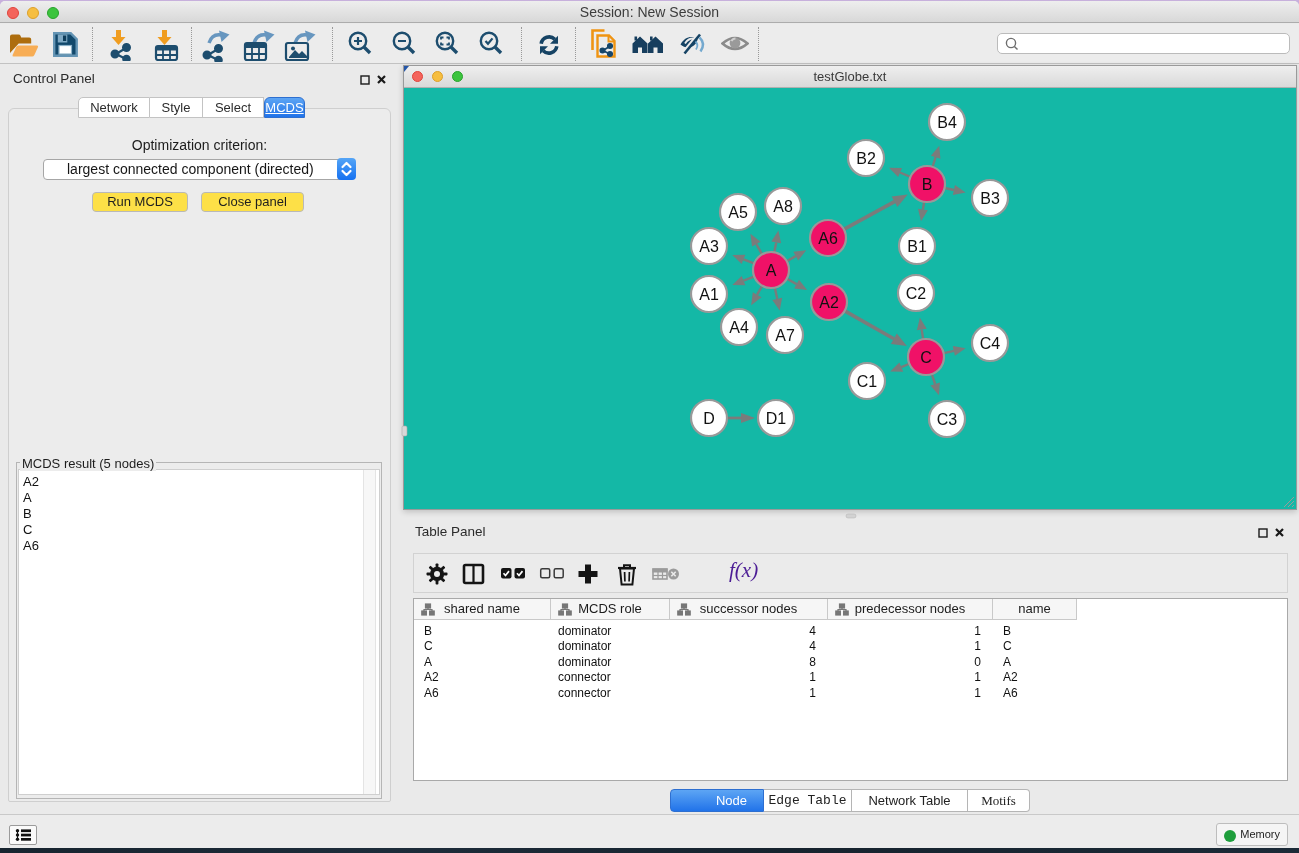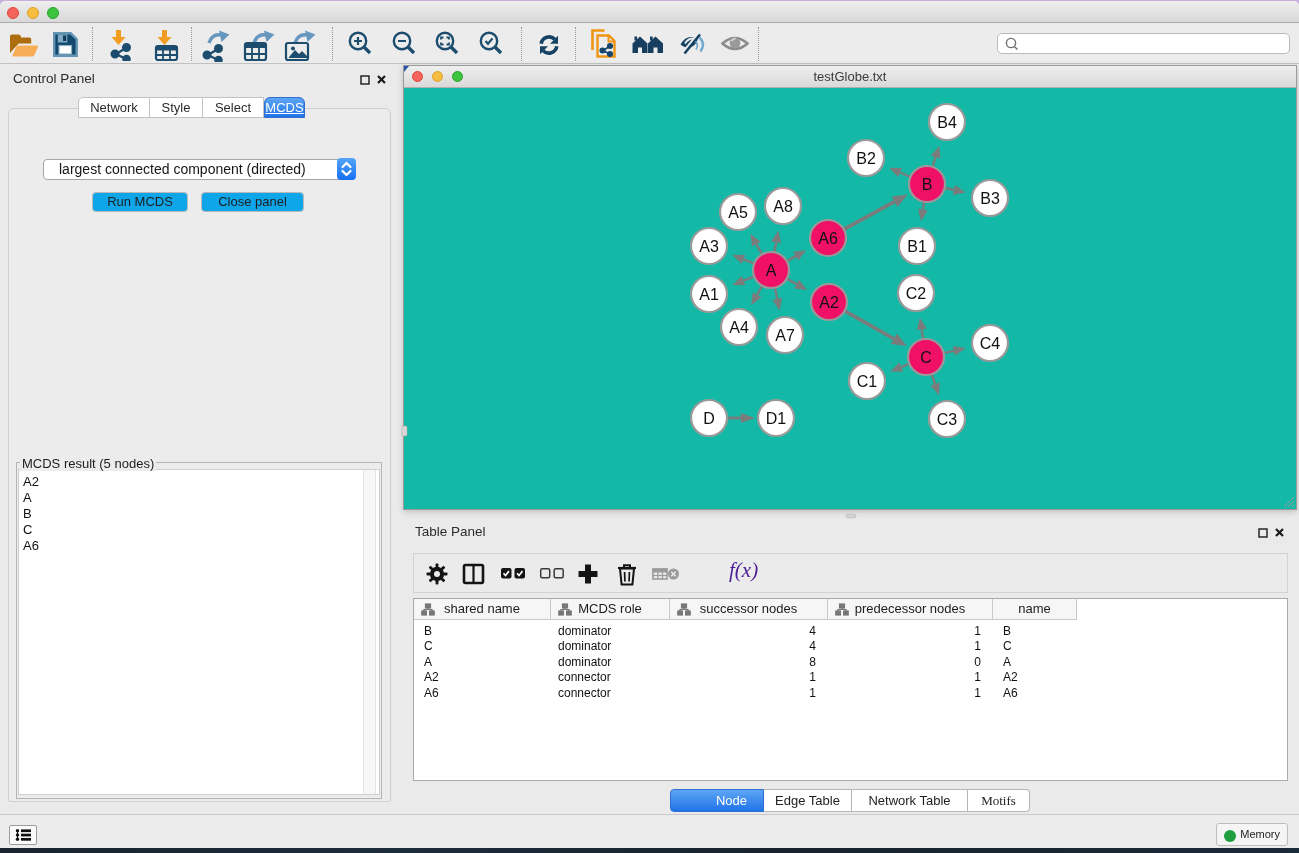--- a/index.html
+++ b/index.html
@@ -12,23 +12,23 @@
 #titletext { position:absolute; top:2.5px; left:0; width:1299px; text-align:center; font-size:14px; color:#3c3c3c; }
 #toolbar { position:absolute; left:0; top:23px; width:1299px; height:40px; background:#ececec; border-bottom:1px solid #c2c2c2; }
 .tsep { position:absolute; top:3px; height:34px; width:0; border-left:1px dotted #999; }
 .ticon { position:absolute; top:0; }
 #searchbox { position:absolute; left:997px; top:9px; width:293px; height:21px; background:#fff; border:1px solid #bbb; border-radius:5px; }
 
 #cpTitle { position:absolute; left:13px; top:69.5px; font-size:13.5px; color:#2b2b2b; }
 #cpBox { position:absolute; left:8px; top:107px; width:383px; height:694px; background:#ececec; border:1px solid #cfcfcf; border-radius:6px 6px 2px 2px; }
 .tab { position:absolute; top:96px; height:21px; border:1px solid #c3c3c3; background:#fff; color:#2c2c2c; font-size:13px; text-align:center; line-height:20px; z-index:5; }
 .tabsel { background:linear-gradient(#5da5f4,#2173e9); color:#fff; border:1px solid #2e6fd0; }
-.cpbtn { position:absolute; height:20px; background:#0ea5e9; border:1px solid #b9b9b9; border-radius:4px; font-size:13px; color:#1f1f1f; text-align:center; line-height:18px; }
+.cpbtn { position:absolute; height:20px; background:#fde047; border:1px solid #b9b9b9; border-radius:4px; font-size:13px; color:#1f1f1f; text-align:center; line-height:18px; }
 #optlabel { position:absolute; left:8px; top:136px; width:383px; text-align:center; font-size:14px; color:#1c1c1c; }
-#combo { position:absolute; left:43px; top:158px; width:312px; height:21px; background:#fff; border:1px solid #a6a6a6; border-radius:4px; font-size:14px; color:#161616; line-height:19px; padding-left:15px; }
+#combo { position:absolute; left:43px; top:158px; width:312px; height:21px; background:#fff; border:1px solid #a6a6a6; border-radius:4px; font-size:14px; color:#161616; line-height:19px; padding-left:23px; }
 #comboBtn { position:absolute; left:337px; top:157px; width:19px; height:22px; background:linear-gradient(#55a5f6,#1571f1); border-radius:4px; }
 #fieldset { position:absolute; left:16px; top:461px; width:366px; height:337px; border:1px solid #b5b5b5; }
 #fieldlegend { position:absolute; left:20px; top:455px; padding:0 2px; background:#ececec; font-size:13px; color:#1d1d1d; z-index:3; }
 #mcdslist { position:absolute; left:18px; top:468px; width:362px; height:326px; background:#fff; border:1px solid #cfcfcf; font-size:13px; color:#111; line-height:16px; padding:4px 0 0 4px; }
 #mcdsscroll { position:absolute; right:3px; top:0px; width:13px; height:324px; background:#f7f7f7; border-left:1px solid #e4e4e4; border-right:1px solid #e4e4e4; }
 
 #netwin { position:absolute; left:403px; top:64px; width:894px; height:445px; background:#14b8a6; border:1px solid #9a9a9a; box-shadow:0 2px 6px rgba(0,0,0,0.18); }
 #nettitle { position:absolute; left:0; top:0; width:892px; height:22px; background:linear-gradient(#efefef,#d9d9d9); border-bottom:1px solid #b0b0b0; }
 #nettitle .tl { position:absolute; top:5px; width:11px; height:11px; border-radius:50%; }
 #nettitletext { position:absolute; top:3px; left:0; width:892px; text-align:center; font-size:13px; color:#3a3a3a; }
@@ -49,20 +49,21 @@
 #deskbottom { position:absolute; left:0; top:848px; width:1299px; height:5px; background:linear-gradient(90deg,#17242f,#1d2c3a 30%,#16232e 60%,#1b2a37); }
 .wctl { position:absolute; }
 </style>
 </head>
 <body>
 <div id="appwin">
 <div id="titlebar">
   <div class="tl" style="left:7px;background:#f4645c;border:0.5px solid #e0443c;"></div>
   <div class="tl" style="left:27px;background:#f6be40;border:0.5px solid #ddA02a;"></div>
   <div class="tl" style="left:47px;background:#3cc43e;border:0.5px solid #28a32c;"></div>
+  <div id="titletext">Session: New Session</div>
 </div>
 <div id="toolbar">
   <svg class="ticon" style="left:9px;top:9px" width="32" height="24">
     <path d="M1 3.5 q0 -2 2 -2 h6.5 q1.5 0 2 1.3 l0.7 1.7 h8 q2 0 2 2 v4 h-12.5 l-8.7 9.5 z" fill="#ad6d0e"></path>
     <path d="M9.5 12.5 h18.5 q1.6 0 1 1.5 l-3.6 8 q-0.7 1.5 -2.3 1.5 H4.6 q-1.6 0 -1 -1.5 l3.6 -8 q0.7 -1.5 2.3 -1.5 z" fill="#f7ad55"></path>
   </svg>
   <svg class="ticon" style="left:53px;top:8px" width="25" height="25">
     <path d="M1.2 1.2 h16.5 l6 6 v16.5 H1.2 z" fill="#12486b" stroke="#6494b4" stroke-width="2.4"></path>
     <path d="M4.8 2.5 h9.5 v8 H4.8 z" fill="#7fa9c4"></path>
     <rect x="10" y="3.5" width="3.2" height="5.5" fill="#0e3c5a"></rect>
@@ -196,20 +197,21 @@
       <rect x="1" y="1" width="8" height="8" fill="none" stroke="#1a1a1a" stroke-width="1.4"></rect>
     </svg>
 <svg class="wctl" style="left:376px;top:73px" width="11" height="11">
       <path d="M2 2 L9 9 M9 2 L2 9" stroke="#1a1a1a" stroke-width="2.2"></path>
     </svg>
 <div id="cpBox"></div>
 <div class="tab" style="left:78px;width:72px;border-radius:5px 0 0 0;">Network</div>
 <div class="tab" style="left:150px;width:53px;border-left:none;">Style</div>
 <div class="tab" style="left:203px;width:61px;border-left:none;">Select</div>
 <div class="tab tabsel" style="left:264px;width:41px;border-radius:6px 6px 0 0;text-decoration:underline;">MCDS</div>
+<div id="optlabel">Optimization criterion:</div>
 <div id="combo">largest connected component (directed)</div>
 <div id="comboBtn"><svg width="19" height="22">
         <path d="M5.5 9 l4 -4 4 4" fill="none" stroke="#fff" stroke-width="2.2" stroke-linecap="round" stroke-linejoin="round"></path>
         <path d="M5.5 13 l4 4 4 -4" fill="none" stroke="#fff" stroke-width="2.2" stroke-linecap="round" stroke-linejoin="round"></path>
       </svg></div>
 <div class="cpbtn" style="left:92px;top:191px;width:96px;">Run MCDS</div>
 <div class="cpbtn" style="left:201px;top:191px;width:103px;">Close panel</div>
 <div id="fieldset"></div>
 <div id="fieldlegend">MCDS result (5 nodes)</div>
 <div id="mcdslist">A2<br>A<br>B<br>C<br>A6<div id="mcdsscroll"></div></div>
@@ -436,21 +438,21 @@
   <div class="td" style="left:256px;top:71px;width:146px;text-align:right;">1</div>
   <div class="td" style="left:414px;top:71px;width:153px;text-align:right;">1</div>
   <div class="td" style="left:589px;top:71px;">A2</div>
   <div class="td" style="left:10px;top:87px;">A6</div>
   <div class="td" style="left:144px;top:87px;">connector</div>
   <div class="td" style="left:256px;top:87px;width:146px;text-align:right;">1</div>
   <div class="td" style="left:414px;top:87px;width:153px;text-align:right;">1</div>
   <div class="td" style="left:589px;top:87px;">A6</div>
 </div>
 <div class="btab btabsel" style="left:670px;width:94px;border-radius:4px 0 0 4px;">Node Table</div>
-<div class="btab" style="left:764px;width:88px;border-left:none;">Edge Table</div>
+<div class="btab" style="left:764px;width:88px;border-left:none;font-family:Liberation Mono, monospace;">Edge Table</div>
 <div class="btab" style="left:852px;width:116px;border-left:none;">Network Table</div>
 <div class="btab" style="left:968px;width:62px;border-radius:0 4px 4px 0;border-left:none;font-family:Liberation Serif, serif;">Motifs</div>
 <div id="statusline"></div>
 <div id="statusbar"></div>
 <div id="listBtn"><svg width="26" height="18">
         <g fill="#111">
           <circle cx="7.5" cy="4.7" r="1.7"></circle>
           <circle cx="7.5" cy="9" r="1.7"></circle>
           <circle cx="7.5" cy="13.3" r="1.7"></circle>
           <rect x="7" y="5" width="1" height="8"></rect>

